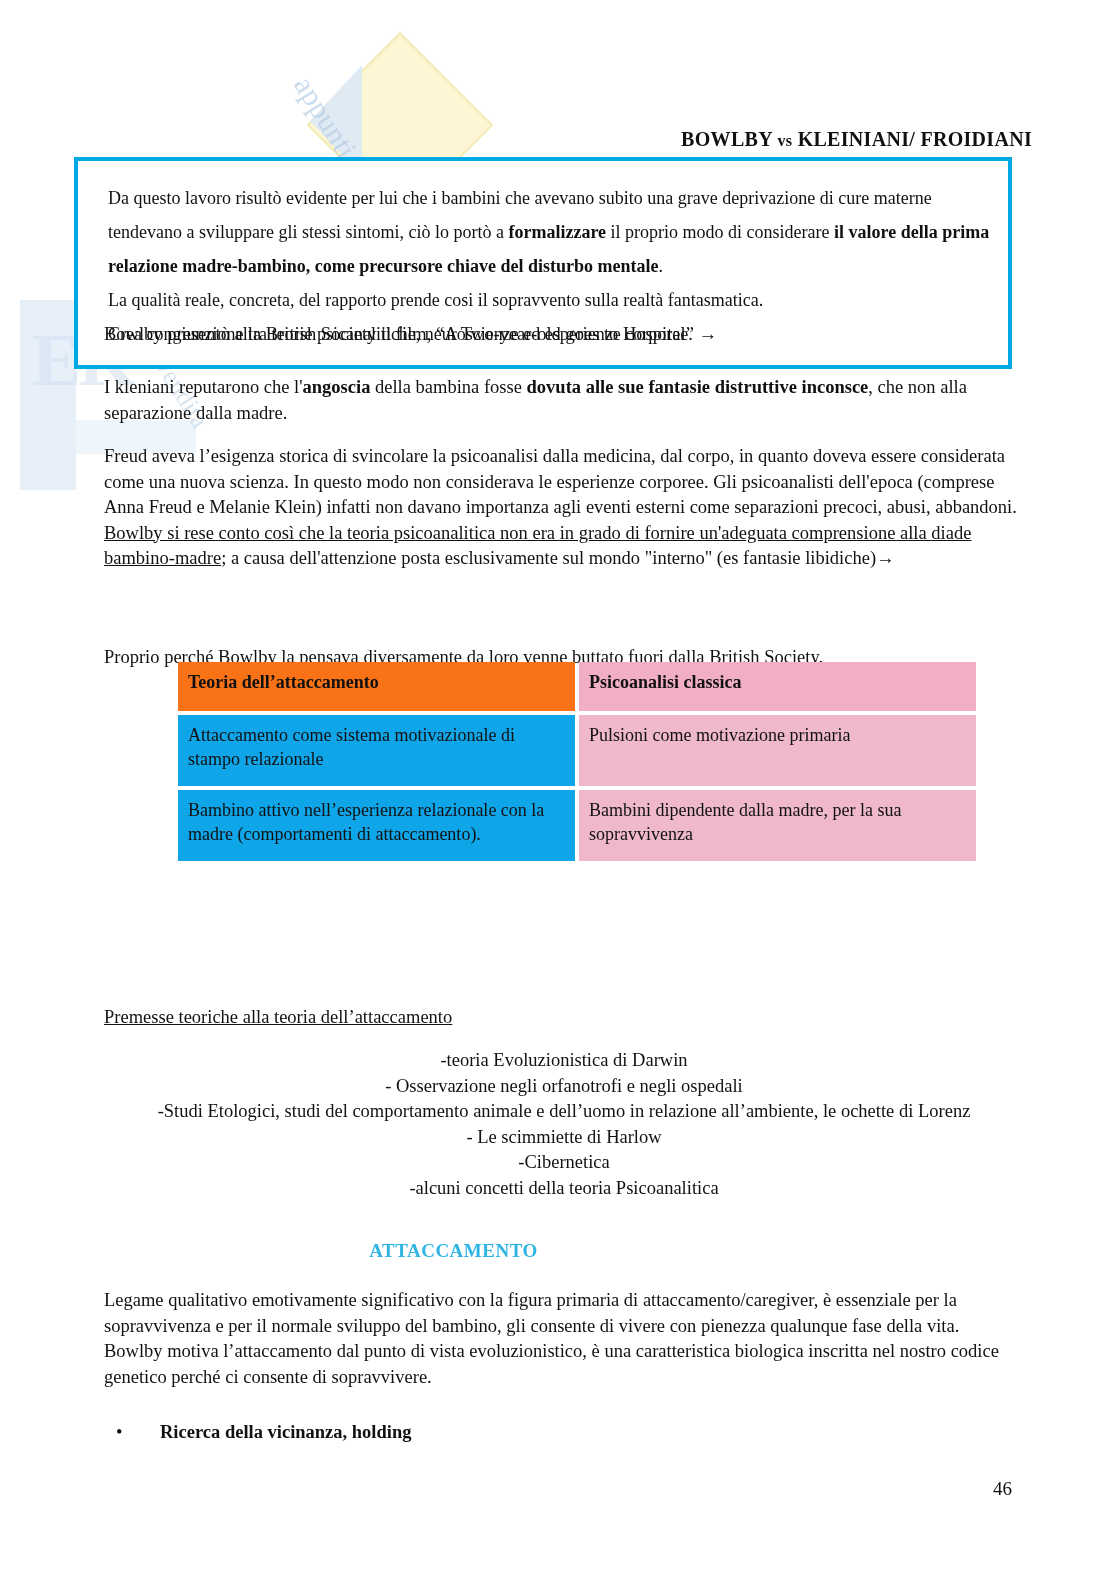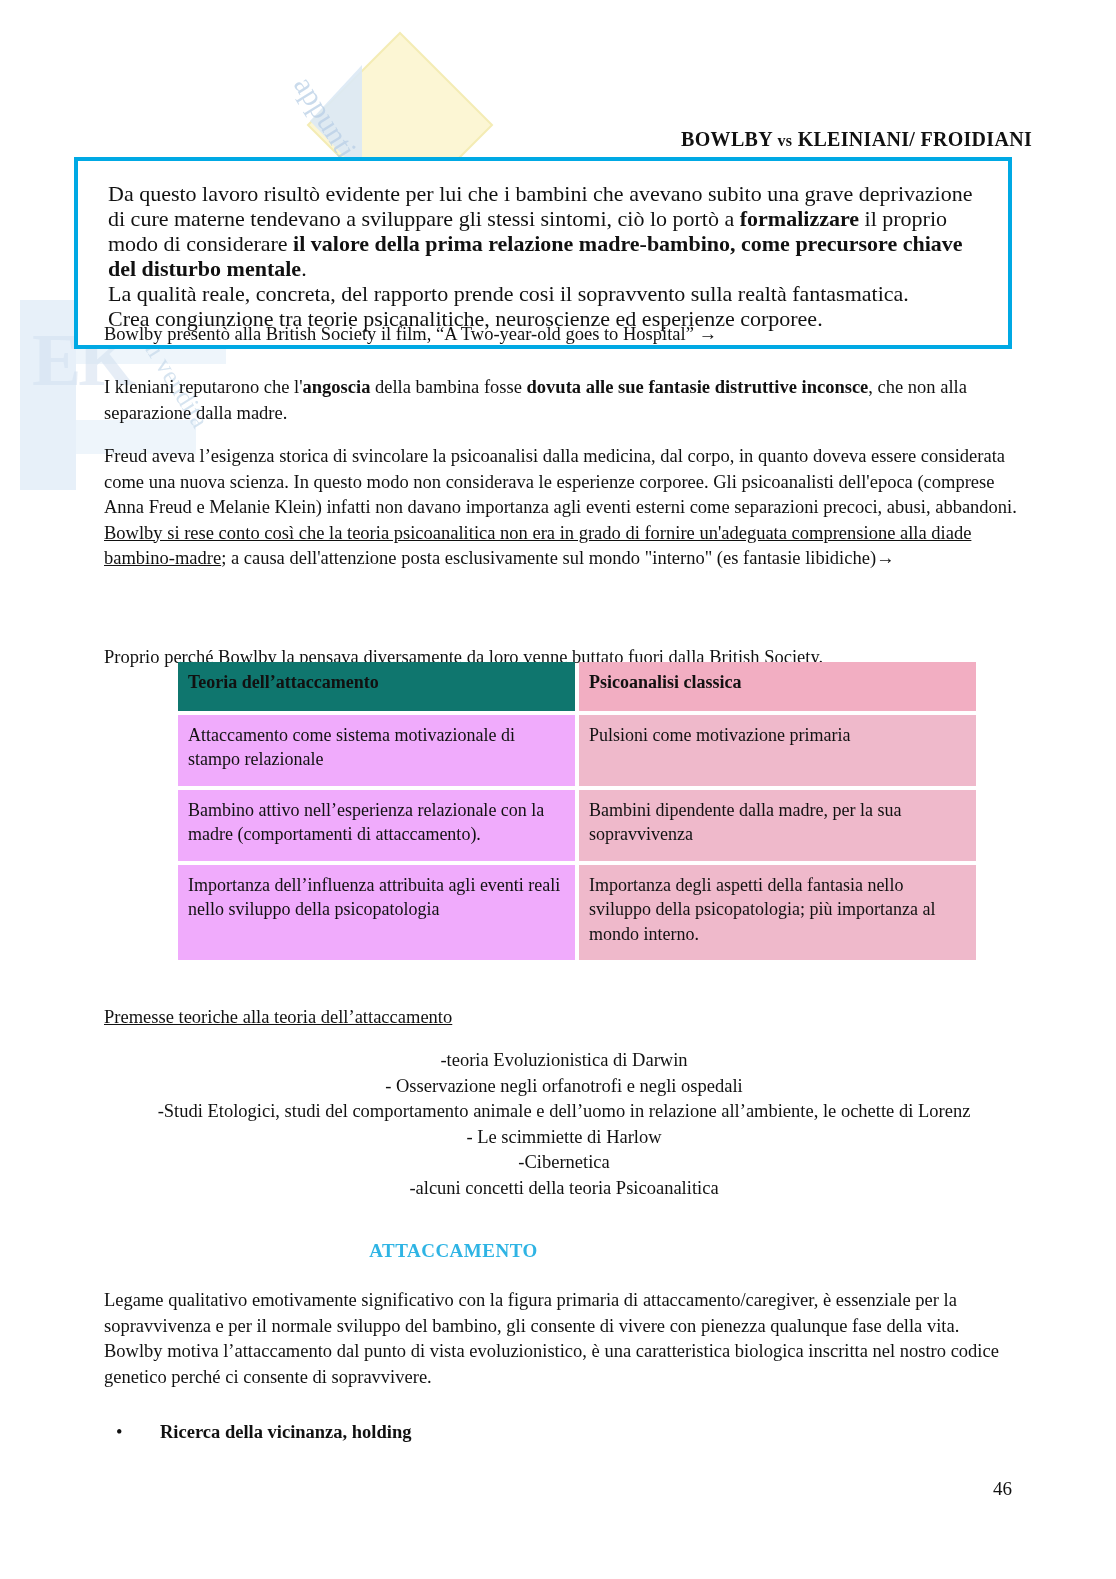--- a/index.html
+++ b/index.html
@@ -101,22 +101,22 @@
     top: 157px;
     width: 938px;
     min-height: 148px;
     border: 4px solid #00a9e4;
     background: #ffffff;
     box-sizing: border-box;
     padding: 20px 18px 14px 30px;
   }
   .callout p {
     margin: 0;
-    font-size: 22px;
-    line-height: 25px;
+    font-size: 18px;
+    line-height: 34px;
   }
 
   .para {
     position: absolute;
     left: 104px;
     width: 920px;
     font-size: 18.5px;
     line-height: 25.5px;
   }
   .para p { margin: 0; }
@@ -142,23 +142,23 @@
     border-collapse: separate;
     border-spacing: 4px 4px;
     table-layout: fixed;
   }
   .cmp-table td {
     vertical-align: top;
     padding: 8px 10px 14px 10px;
     font-size: 18px;
     line-height: 24.5px;
   }
-  .cmp-table td.c-left  { background: #f0abfc; width: 377px; }
+  .cmp-table td.c-left  { background: #0ea5e9; width: 377px; }
   .cmp-table td.c-right { background: #efb9cb; width: 377px; }
-  .cmp-table tr.head td.c-left  { background: #0f766e; font-weight: bold; padding-bottom: 10px; }
+  .cmp-table tr.head td.c-left  { background: #f97316; font-weight: bold; padding-bottom: 10px; }
   .cmp-table tr.head td.c-right { background: #f2aec2; font-weight: bold; padding-bottom: 16px; }
 
   
   .section-heading {
     position: absolute;
     left: 0;
     top: 1240px;
     width: 907px;
     text-align: center;
     font-size: 19px;
@@ -249,24 +249,20 @@
           <td class="c-right">Psicoanalisi classica</td>
         </tr>
         <tr>
           <td class="c-left">Attaccamento come sistema motivazionale di stampo relazionale</td>
           <td class="c-right">Pulsioni come motivazione primaria</td>
         </tr>
         <tr>
           <td class="c-left">Bambino attivo nell’esperienza relazionale con la madre (comportamenti di attaccamento).</td>
           <td class="c-right">Bambini dipendente dalla madre, per la sua sopravvivenza</td>
         </tr>
-        <tr>
-          <td class="c-left">Importanza dell’influenza attribuita agli eventi reali nello sviluppo della psicopatologia</td>
-          <td class="c-right">Importanza degli aspetti della fantasia nello sviluppo della psicopatologia; più importanza al mondo interno.</td>
-        </tr>
       </tbody>
     </table>
 
     <div class="para p-premesse">
       <p class="underline">Premesse teoriche alla teoria dell’attaccamento</p>
     </div>
 
     <div class="para p-lista">
       <p>-teoria Evoluzionistica di Darwin</p>
       <p>- Osservazione negli orfanotrofi e negli ospedali</p>

